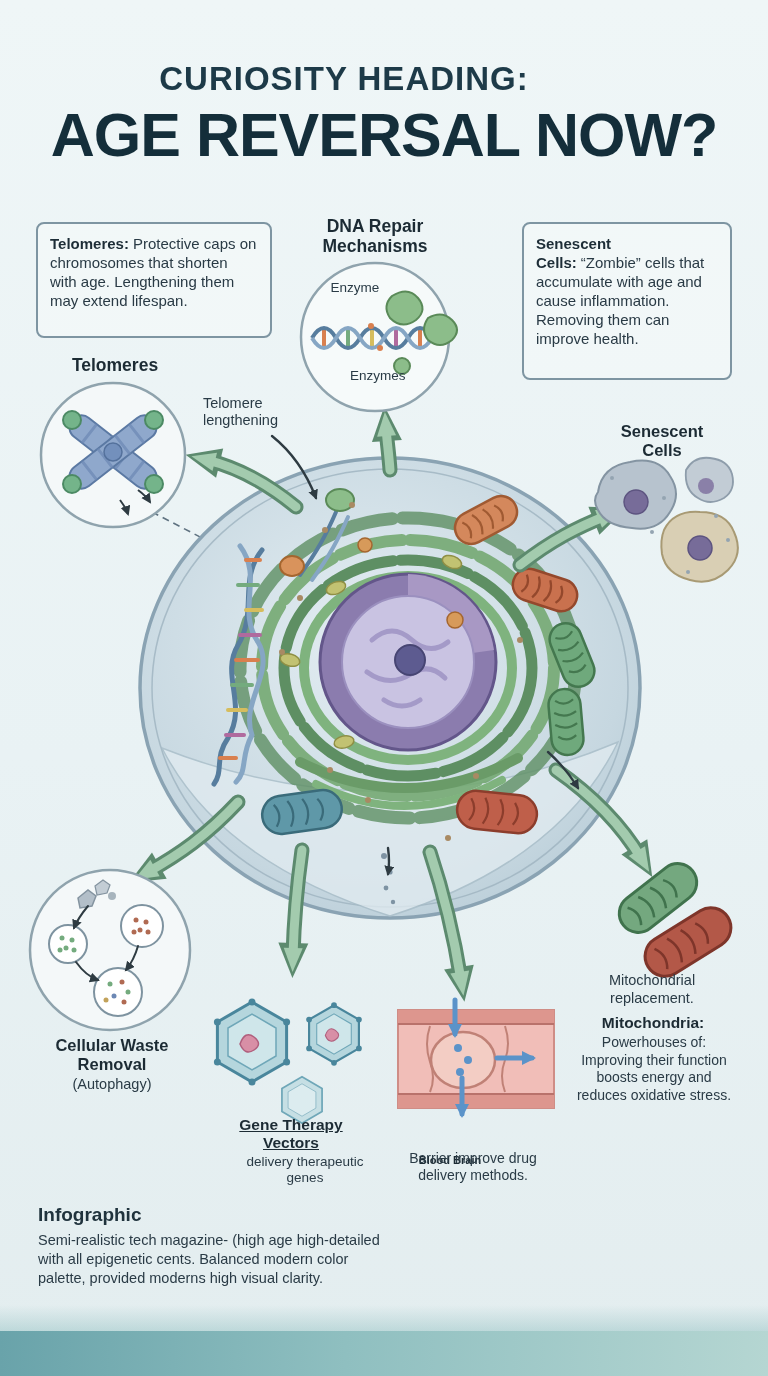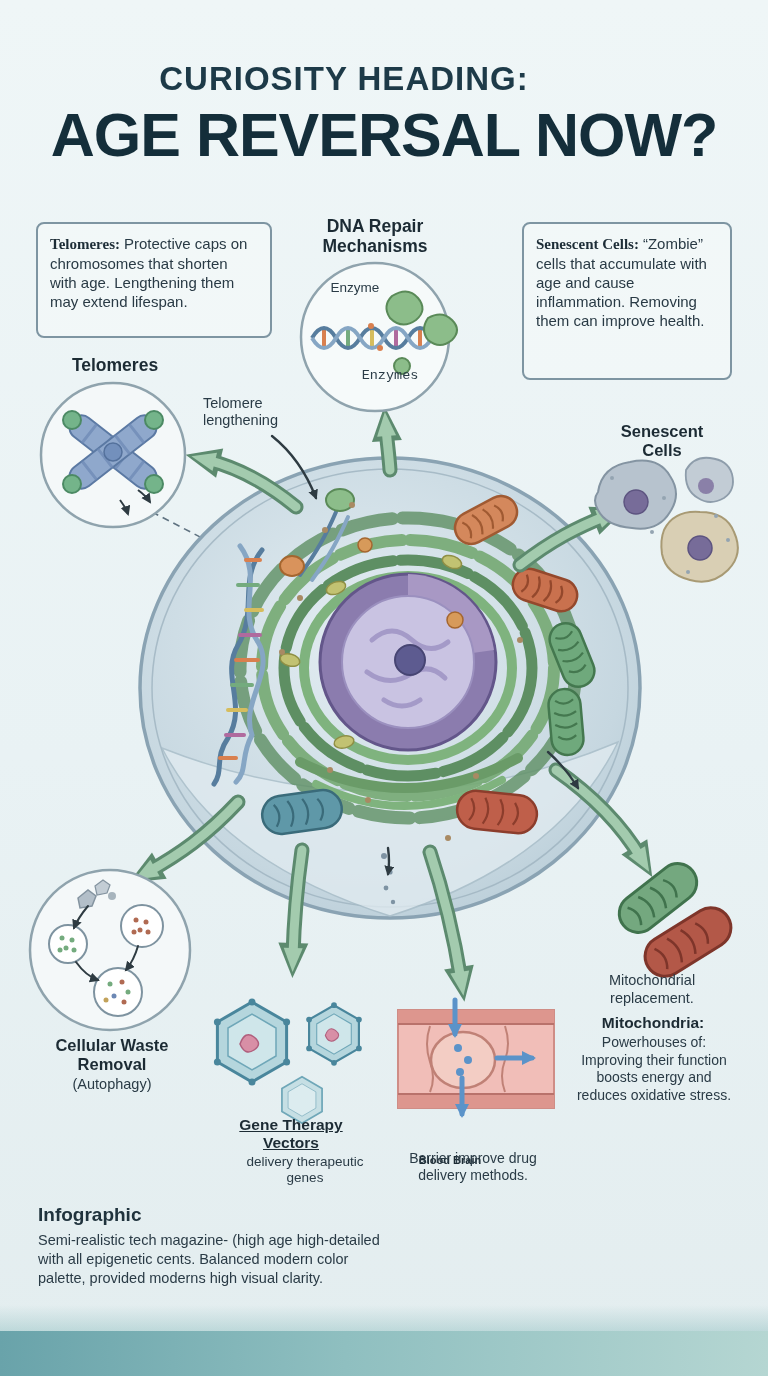--- a/index.html
+++ b/index.html
@@ -20,31 +20,31 @@
   .title {
     top:100px; left:0; width:768px; text-align:center;
     font-size:61px; font-weight:700; letter-spacing:-1px; color:#142e3a;
   }
 
   .infobox {
     border:2px solid #7e95a2; border-radius:8px; padding:10px 12px;
     font-size:15px; line-height:1.27; color:#293a45;
     background:rgba(255,255,255,0.28);
   }
-  .lead { font-weight:700; color:#1d2d37; margin-right:4px;font-family:Liberation Serif, serif; }
+  .lead { font-weight:700; color:#1d2d37; margin-right:4px; }
 
   .cap  { font-weight:700; color:#1c2b34; text-align:center; line-height:1.15; }
   .sub  { color:#2a3b46; text-align:center; line-height:1.22; }
 
   .box-telomeres { left:36px; top:222px; width:236px; min-height:116px; }
   .box-senescent { left:522px; top:222px; width:210px; min-height:158px; }
 
   .dna-heading        { left:295px; top:216px; width:160px; font-size:17.5px; }
   .enzyme-label       { left:320px; top:280px; width:70px;  font-size:13.5px; text-align:center; color:#2a3b46; }
-  .enzymes-label      { left:350px; top:368px; width:80px;  font-size:13.5px; text-align:center; color:#2a3b46;font-family:Liberation Mono, monospace; }
+  .enzymes-label      { left:350px; top:368px; width:80px;  font-size:13.5px; color:#2a3b46; }
   .telomeres-caption  { left:60px;  top:355px; width:110px; font-size:17.5px; }
   .tel-lengthening    { left:203px; top:395px; width:95px;  font-size:14.5px; text-align:left; line-height:1.2; color:#2a3b46; }
   .senescent-caption  { left:612px; top:422px; width:100px; font-size:16.5px; }
   .autophagy-title    { left:32px;  top:1036px; width:160px; font-size:16.5px; }
   .autophagy-subtitle { left:32px;  top:1076px; width:160px; font-size:14.5px; }
   .gene-title         { left:216px; top:1116px; width:150px; font-size:15.5px;text-decoration:underline; }
   .gene-subtitle      { left:240px; top:1154px; width:130px; font-size:13.5px; }
   .blood-title        { left:380px; top:1126px; width:140px; font-size:11px;margin-top:28px; }
   .blood-subtitle     { left:392px; top:1150px; width:162px; font-size:14px; }
   .mito-replacement   { left:582px; top:972px;  width:140px; font-size:14.5px; }

